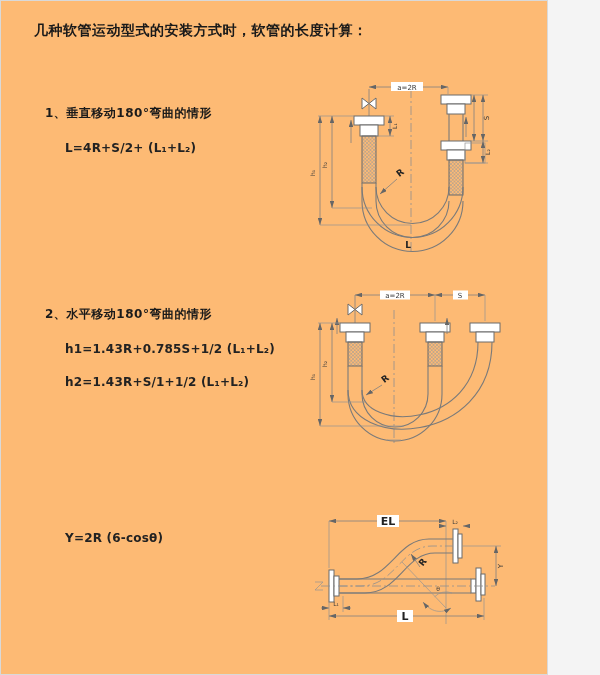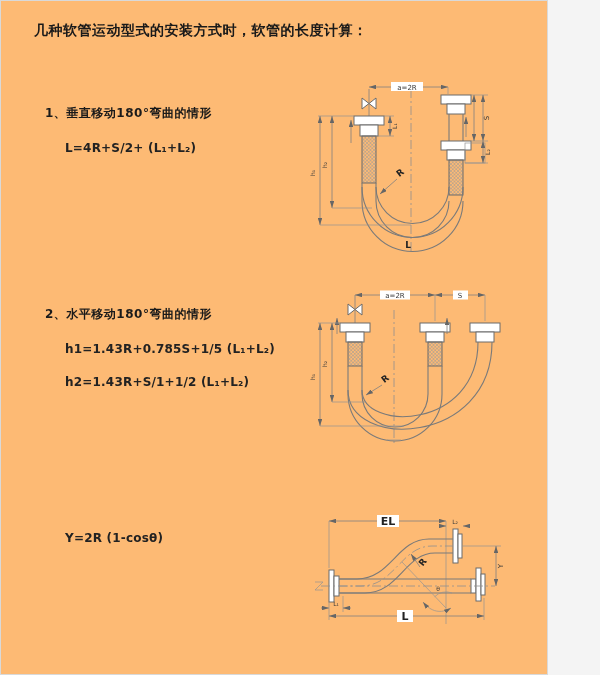--- a/index.html
+++ b/index.html
@@ -127,21 +127,21 @@
     <g>
       <line class="dim" x1="93" y1="106" x2="76" y2="121" marker-end="url(#arr1)"></line>
       <text class="lbg" transform="rotate(-38 98 102)" x="98" y="102" text-anchor="middle">R</text>
     </g>
 
     <text class="lbg" x="104" y="175" text-anchor="middle">L</text>
   </svg>
 
   <section class="sec" style="left:44px;top:305px;">
     <div class="heading">2、水平移动180°弯曲的情形</div>
-    <div class="formula">h1=1.43R+0.785S+1/5 (L₁+L₂)</div>
+    <div class="formula">h1=1.43R+0.785S+1/2 (L₁+L₂)</div>
     <div class="formula">h2=1.43R+S/1+1/2 (L₁+L₂)</div>
   </section>
 
   <svg class="diag" style="left:303px;top:281px;" width="292" height="178" viewBox="0 0 292 178">
     <defs>
       <pattern id="braid2" width="3.5" height="3.5" patternUnits="userSpaceOnUse">
         <path d="M0,3.5 L3.5,0 M0,0 L3.5,3.5" stroke="#9a9a9a" stroke-width="0.55"></path>
       </pattern>
       <marker id="arr2" markerUnits="userSpaceOnUse" markerWidth="7" markerHeight="4.5" refX="7" refY="2.25" orient="auto-start-reverse">
         <path d="M0,0 L7,2.25 L0,4.5 Z" fill="#666"></path>
@@ -212,21 +212,21 @@
 
     <g>
       <line class="dim" x1="78" y1="103" x2="62" y2="113" marker-end="url(#arr2)"></line>
       <text class="lbg" transform="rotate(-38 83 99)" x="83" y="99" text-anchor="middle">R</text>
     </g>
 
     <line class="thin" x1="83" y1="158" x2="97" y2="158"></line>
   </svg>
 
   <section class="sec" style="left:44px;top:520px;">
-    <div class="formula">Y=2R (1-cosθ)</div>
+    <div class="formula">Y=2R (6-cosθ)</div>
   </section>
 
   <svg class="diag" style="left:298px;top:503px;" width="297" height="152" viewBox="0 0 297 152">
     <defs>
       <marker id="arr3" markerUnits="userSpaceOnUse" markerWidth="7" markerHeight="4.5" refX="7" refY="2.25" orient="auto-start-reverse">
         <path d="M0,0 L7,2.25 L0,4.5 Z" fill="#666"></path>
       </marker>
     </defs>
 
     <g>

